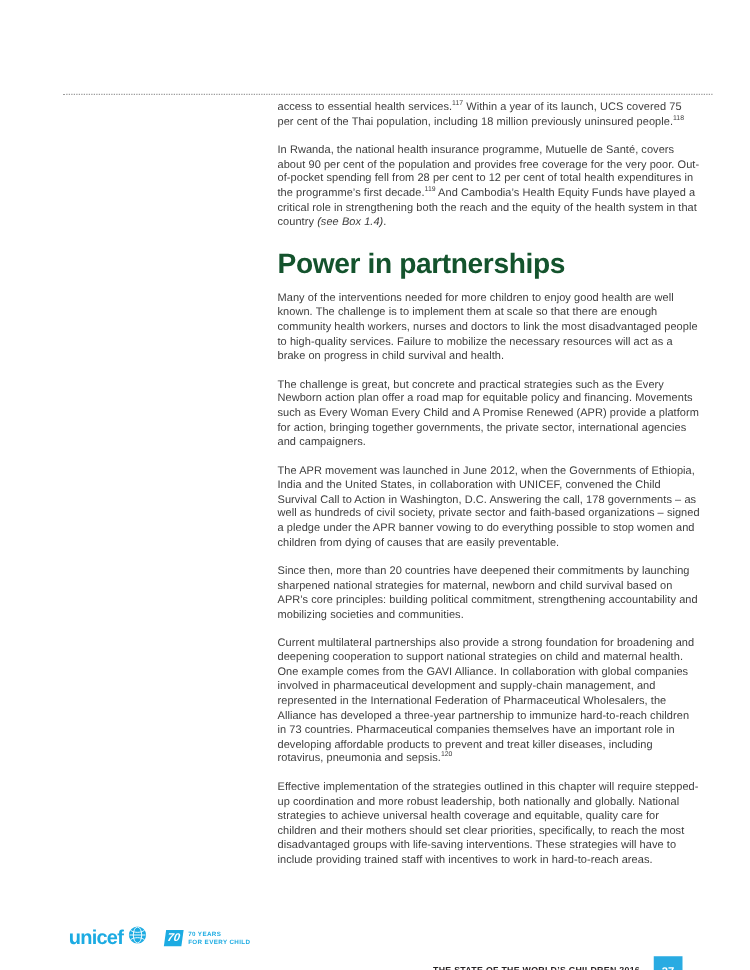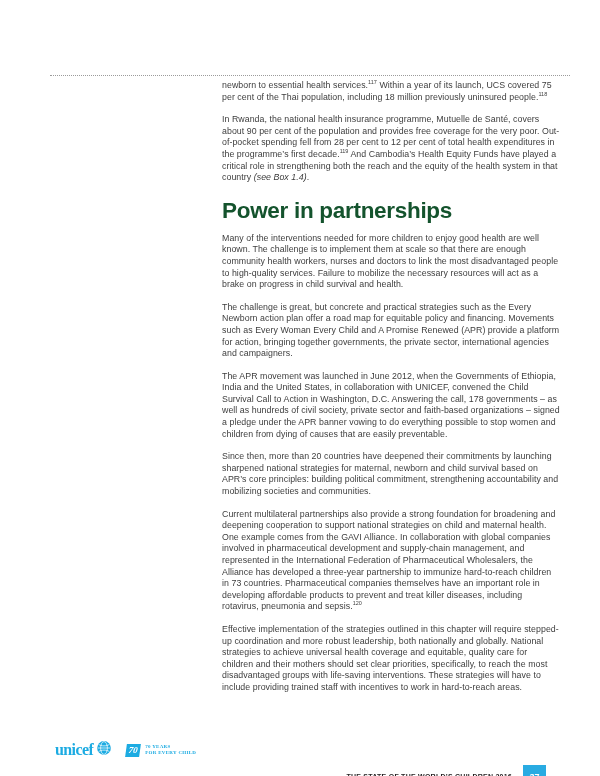--- a/index.html
+++ b/index.html
@@ -45,21 +45,21 @@
     letter-spacing: -0.3px;
     color: #14532d;
   }
 
   .footer {
     position: absolute;
     left: 0; top: 738px; width: 600px; height: 28px;
   }
   .footer-left {
     position: absolute; left: 55px; top: 2px;
-    display: flex; align-items: center; font-family: Liberation Serif, serif;
+    display: flex; align-items: center;
   }
   .unicef-wordmark {
     font-size: 16px; font-weight: bold;
     letter-spacing: -0.6px;
     color: #1cabe2;
     line-height: 16px;
   }
   .globe-icon { margin-left: 3px; display: inline-block; }
   .seventy-group { display: flex; align-items: center; margin-left: 14px; }
   .seventy-emblem {
@@ -99,21 +99,21 @@
   }
 </style>
 </head>
 <body>
 
 <div class="page">
 
   <div class="dotted-rule"></div>
 
   <div class="article">
-      <p class="body-paragraph"><span>newborn to essential health services.</span><sup>117</sup><span>  Within a year of its launch, UCS covered 75 per cent of the Thai population, including 18 million previously uninsured people.</span><sup>118</sup></p>
+      <p class="body-paragraph"><span>access to essential health services.</span><sup>117</sup><span>  Within a year of its launch, UCS covered 75 per cent of the Thai population, including 18 million previously uninsured people.</span><sup>118</sup></p>
       <p class="body-paragraph"><span>In Rwanda, the national health insurance programme, Mutuelle de Santé, covers about 90 per cent of the population and provides free coverage for the very poor. Out-of-pocket spending fell from 28 per cent to 12 per cent of total health expenditures in the programme’s first decade.</span><sup>119</sup><span> And Cambodia’s Health Equity Funds have played a critical role in strengthening both the reach and the equity of the health system in that country </span><em>(see Box 1.4)</em><span>.</span></p>
       <h1 class="section-heading">Power in partnerships</h1>
       <p class="body-paragraph"><span>Many of the interventions needed for more children to enjoy good health are well known. The challenge is to implement them at scale so that there are enough community health workers, nurses and doctors to link the most disadvantaged people to high-quality services. Failure to mobilize the necessary resources will act as a brake on progress in child survival and health.</span></p>
       <p class="body-paragraph"><span>The challenge is great, but concrete and practical strategies such as the Every Newborn action plan offer a road map for equitable policy and financing. Movements such as Every Woman Every Child and A Promise Renewed (APR) provide a platform for action, bringing together governments, the private sector, international agencies and campaigners.</span></p>
       <p class="body-paragraph"><span>The APR movement was launched in June 2012, when the Governments of Ethiopia, India and the United States, in collaboration with UNICEF, convened the Child Survival Call to Action in Washington, D.C. Answering the call, 178 governments – as well as hundreds of civil society, private sector and faith-based organizations – signed a pledge under the APR banner vowing to do everything possible to stop women and children from dying of causes that are easily preventable.</span></p>
       <p class="body-paragraph"><span>Since then, more than 20 countries have deepened their commitments by launching sharpened national strategies for maternal, newborn and child survival based on APR’s core principles: building political commitment, strengthening accountability and mobilizing societies and communities.</span></p>
       <p class="body-paragraph"><span>Current multilateral partnerships also provide a strong foundation for broadening and deepening cooperation to support national strategies on child and maternal health. One example comes from the GAVI Alliance. In collaboration with global companies involved in pharmaceutical development and supply-chain management, and represented in the International Federation of Pharmaceutical Wholesalers, the Alliance has developed a three-year partnership to immunize hard-to-reach children in 73 countries. Pharmaceutical companies themselves have an important role in developing affordable products to prevent and treat killer diseases, including rotavirus, pneumonia and sepsis.</span><sup>120</sup></p>
       <p class="body-paragraph"><span>Effective implementation of the strategies outlined in this chapter will require stepped-up coordination and more robust leadership, both nationally and globally. National strategies to achieve universal health coverage and equitable, quality care for children and their mothers should set clear priorities, specifically, to reach the most disadvantaged groups with life-saving interventions. These strategies will have to include providing trained staff with incentives to work in hard-to-reach areas.</span></p>
     </div>
 

